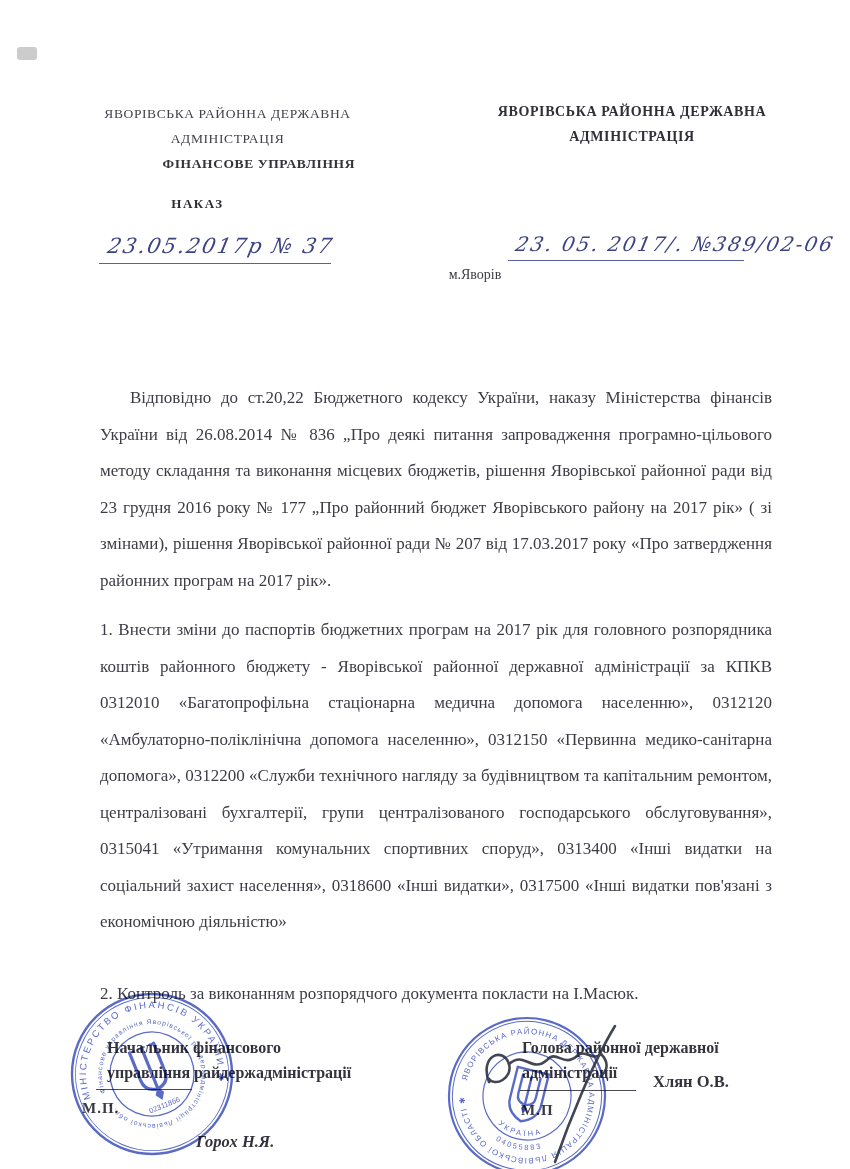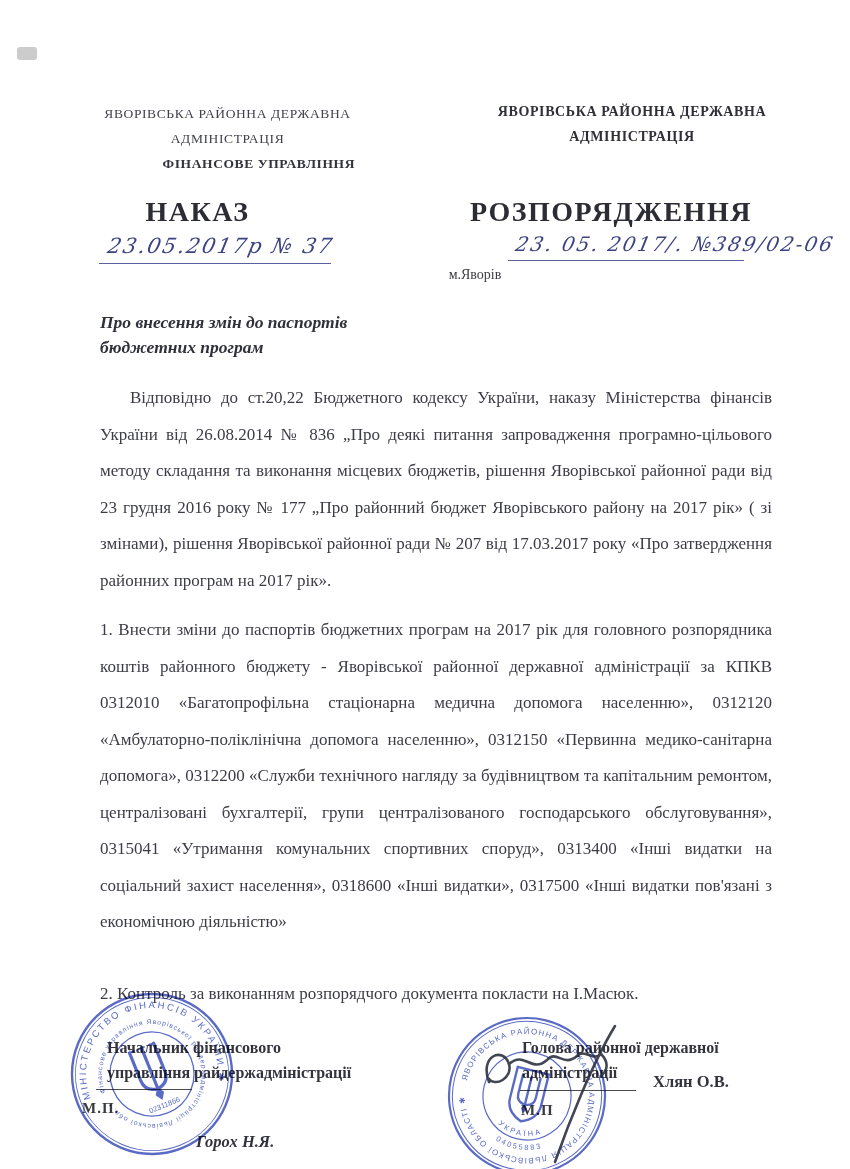--- a/index.html
+++ b/index.html
@@ -8,21 +8,21 @@
     font-family:"Liberation Serif", serif;color:#38383f;overflow:hidden;margin-top:44px;
   }
   .abs{position:absolute;}
   .center{text-align:center;}
   .lh-left{left:100px;top:62px;width:255px;font-size:13.5px;letter-spacing:.6px;color:#41414b;}
   .lh-left .l1{margin-bottom:9px;}
   .lh-left .l2{margin-bottom:9px;}
   .lh-left .l3{font-weight:bold;color:#33333c;text-align:right;}
   .lh-right{left:492px;top:60px;width:280px;font-size:14px;font-weight:bold;letter-spacing:.6px;color:#2f2f38;}
   .lh-right .l1{margin-bottom:9px;}
-  .doc-title{font-size:28px;font-weight:bold;letter-spacing:1.5px;color:#2c2c34;}
+  .doc-title{font-size:13px;font-weight:bold;letter-spacing:1.5px;color:#2c2c34;}
   .t-order{left:100px;top:152px;width:195px;}
   .t-dir{left:470px;top:152px;width:280px;}
   .hand{
     font-family:"DejaVu Serif", serif;font-style:italic;
     color:#3d4380;transform:skewX(-12deg);letter-spacing:2px;white-space:nowrap;
   }
   .hand-left{left:108px;top:190px;font-size:21px;}
   .hand-right{left:516px;top:188px;font-size:20px;}
   .hline{height:0;border-bottom:1.6px solid #5a5f9e;}
   .hl-left{left:99px;top:219px;width:232px;}
@@ -62,33 +62,28 @@
     <div class="l1">ЯВОРІВСЬКА  РАЙОННА ДЕРЖАВНА</div>
     <div class="l2">АДМІНІСТРАЦІЯ</div>
     <div class="l3">ФІНАНСОВЕ  УПРАВЛІННЯ</div>
   </div>
   <div class="abs lh-right center">
     <div class="l1">ЯВОРІВСЬКА  РАЙОННА ДЕРЖАВНА</div>
     <div class="l2">АДМІНІСТРАЦІЯ</div>
   </div>
 
   <div class="abs doc-title center t-order">НАКАЗ</div>
-  <div class="abs doc-title center t-dir">РОЗПОРЯДЖЕННЯ</div>
 
   <div class="abs hand hand-left">23.05.2017р  № 37</div>
   <div class="abs hand hand-right">23. 05. 2017/.  №389/02-06</div>
   <div class="abs hline hl-left"></div>
   <div class="abs hline hl-right"></div>
 
   <div class="abs place center">м.Яворів</div>
 
-  <div class="abs subject">
-    <div>Про внесення змін до  паспортів</div>
-    <div>бюджетних програм</div>
-  </div>
 
   <div class="abs body-par p1">Відповідно до ст.20,22 Бюджетного кодексу України, наказу Міністерства фінансів України  від 26.08.2014 № 836 „Про деякі питання запровадження програмно-цільового методу складання та виконання  місцевих бюджетів, рішення Яворівської районної ради від 23 грудня 2016 року № 177 „Про районний бюджет Яворівського району на 2017 рік» ( зі змінами), рішення Яворівської районної ради № 207 від 17.03.2017 року «Про затвердження районних програм на 2017 рік».</div>
   <div class="abs body-par p2">1. Внести зміни до паспортів бюджетних програм на 2017 рік для головного розпорядника коштів районного бюджету - Яворівської районної державної адміністрації за КПКВ 0312010 «Багатопрофільна стаціонарна медична допомога населенню», 0312120 «Амбулаторно-поліклінічна допомога населенню», 0312150 «Первинна медико-санітарна допомога», 0312200 «Служби технічного нагляду за будівництвом та капітальним ремонтом, централізовані бухгалтерії, групи централізованого господарського обслуговування», 0315041 «Утримання комунальних спортивних споруд», 0313400 «Інші видатки на соціальний захист населення», 0318600 «Інші видатки», 0317500 «Інші видатки пов'язані з економічною діяльністю»</div>
   <div class="abs body-par p3">2. Контроль за виконанням розпорядчого документа покласти на І.Масюк.</div>
 
   <div class="abs sig sig-left">
     <div>Начальник фінансового</div>
     <div>управління райдержадміністрації</div>
   </div>
   <div class="abs sigline sl-left"></div>

